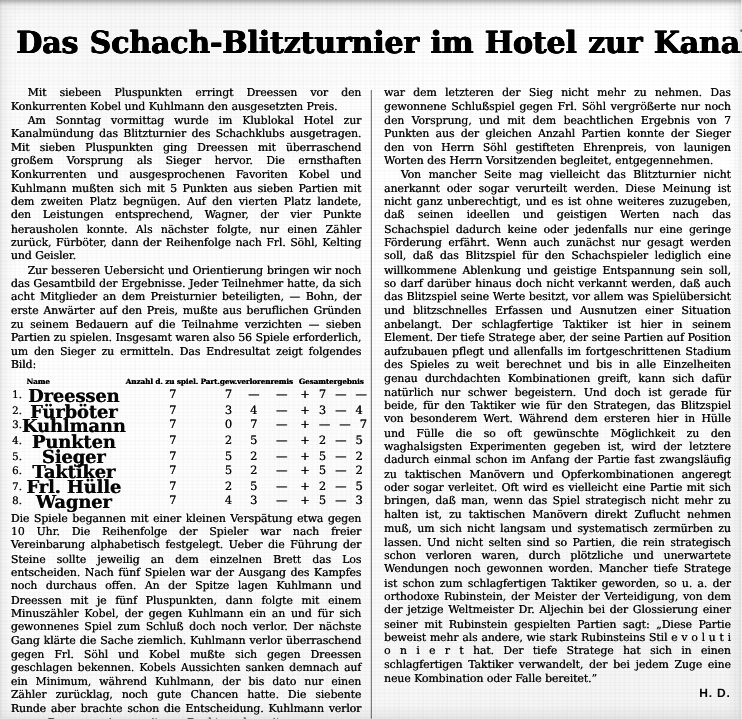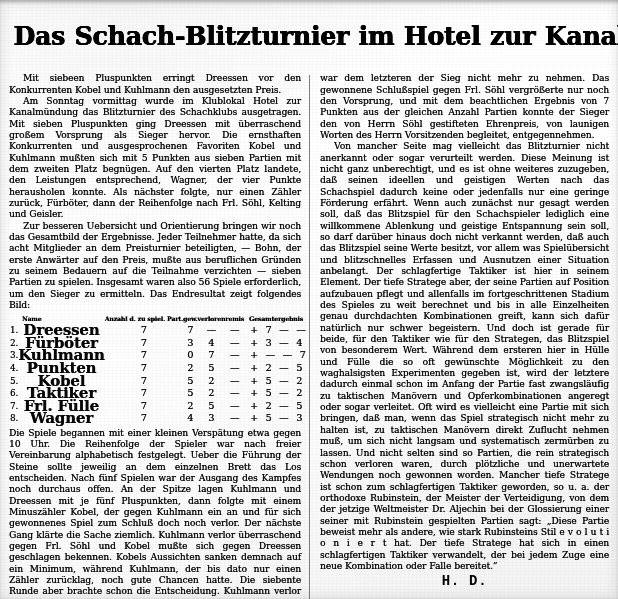--- a/index.html
+++ b/index.html
@@ -157,25 +157,25 @@
   .results td.c-drawn   { width: 38px; }
   .results td.c-total   { width: 74px; text-align: left; padding-left: 6px; white-space: nowrap; }
   .tot {
     display: inline-block;
     letter-spacing: 2.2px;
     font-size: 9.6px;
   }
 
   .sig {
     margin: 1px 0 0 0;
-    text-align: center;
-    font-size: 14px;
+    text-align: right;
+    font-size: 10px;
     font-weight: 700;
     letter-spacing: 0.7px;
-    font-family: Liberation Mono, monospace;
+    font-family: Liberation Sans, sans-serif;
     color: #16120f;
   }
 
   
   .edge {
     position: absolute;
     inset: 0;
     pointer-events: none;
     box-shadow:
       inset 0 0 14px rgba(60,52,42,0.14),
@@ -254,39 +254,39 @@
               <td class="c-rank">4.</td>
               <td class="c-name">Punkten</td>
               <td class="c-played">7</td>
               <td class="c-won">2</td>
               <td class="c-lost">5</td>
               <td class="c-drawn">—</td>
               <td class="c-total"><span class="tot">+ 2 — 5</span></td>
             </tr>
             <tr>
               <td class="c-rank">5.</td>
-              <td class="c-name">Kobel</td>
+              <td class="c-name">Sieger</td>
               <td class="c-played">7</td>
               <td class="c-won">5</td>
               <td class="c-lost">2</td>
               <td class="c-drawn">—</td>
               <td class="c-total"><span class="tot">+ 5 — 2</span></td>
             </tr>
             <tr>
               <td class="c-rank">6.</td>
               <td class="c-name">Taktiker</td>
               <td class="c-played">7</td>
               <td class="c-won">5</td>
               <td class="c-lost">2</td>
               <td class="c-drawn">—</td>
               <td class="c-total"><span class="tot">+ 5 — 2</span></td>
             </tr>
             <tr>
               <td class="c-rank">7.</td>
-              <td class="c-name">Frl. Fülle</td>
+              <td class="c-name">Frl. Hülle</td>
               <td class="c-played">7</td>
               <td class="c-won">2</td>
               <td class="c-lost">5</td>
               <td class="c-drawn">—</td>
               <td class="c-total"><span class="tot">+ 2 — 5</span></td>
             </tr>
             <tr>
               <td class="c-rank">8.</td>
               <td class="c-name">Wagner</td>
               <td class="c-played">7</td>

